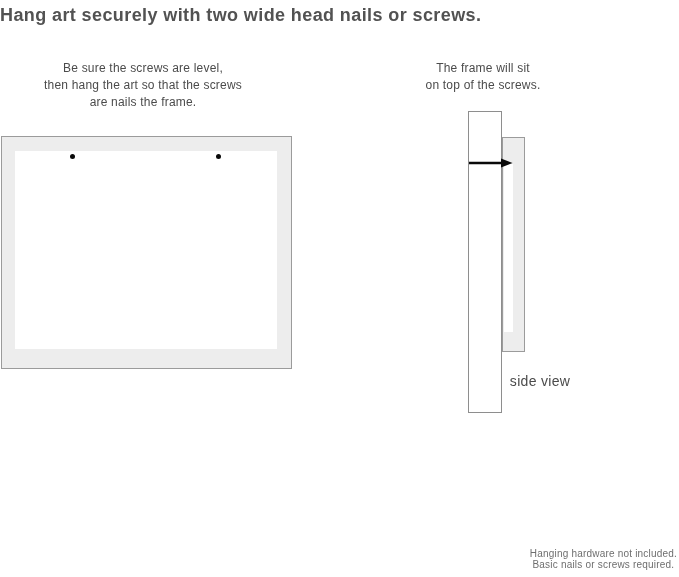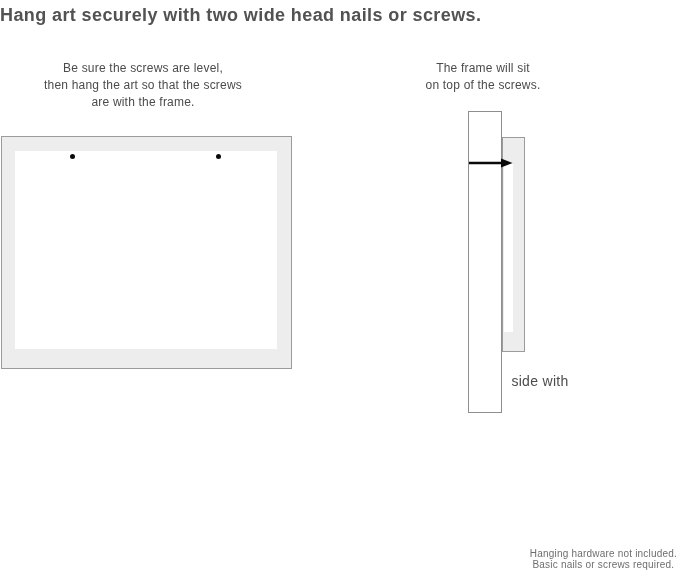--- a/index.html
+++ b/index.html
@@ -118,40 +118,40 @@
 </head>
 <body>
 
 <div class="canvas">
 
   <div class="title">Hang art securely with two wide head nails or screws.</div>
 
   <div class="para para-left">
     <div>Be sure the screws are level,</div>
     <div>then hang the art so that the screws</div>
-    <div>are with the frame.</div>
+    <div>are nails the frame.</div>
   </div>
 
   <div class="para para-right">
     <div>The frame will sit</div>
     <div>on top of the screws.</div>
   </div>
 
   <div class="fv-outer"></div>
   <div class="fv-inner"></div>
   <div class="nail-dot left"></div>
   <div class="nail-dot right"></div>
 
   <div class="sv-wall"></div>
   <div class="sv-frame"></div>
   <div class="sv-strip"></div>
   <svg class="sv-nail" width="50" height="14" viewBox="0 0 50 14">
     <line x1="3" y1="7" x2="38" y2="7" stroke="#0a0a0a" stroke-width="2.4"></line>
     <polygon points="35,2.5 46.5,7 35,11.5" fill="#0a0a0a"></polygon>
   </svg>
-  <div class="sv-label">side with</div>
+  <div class="sv-label">side view</div>
 
   <div class="footer">
     <div>Hanging hardware not included.</div>
     <div>Basic nails or screws required.</div>
   </div>
 
 </div>
 
 </body></html>

